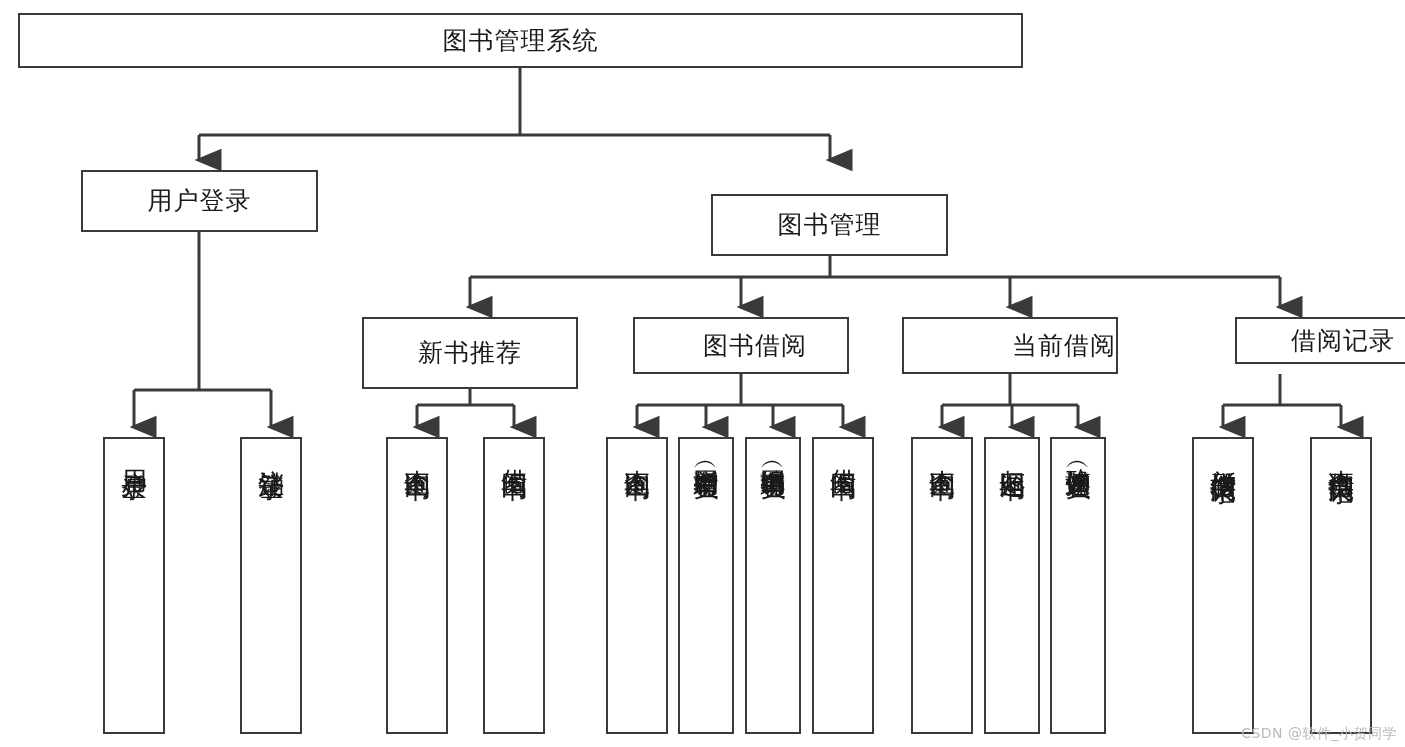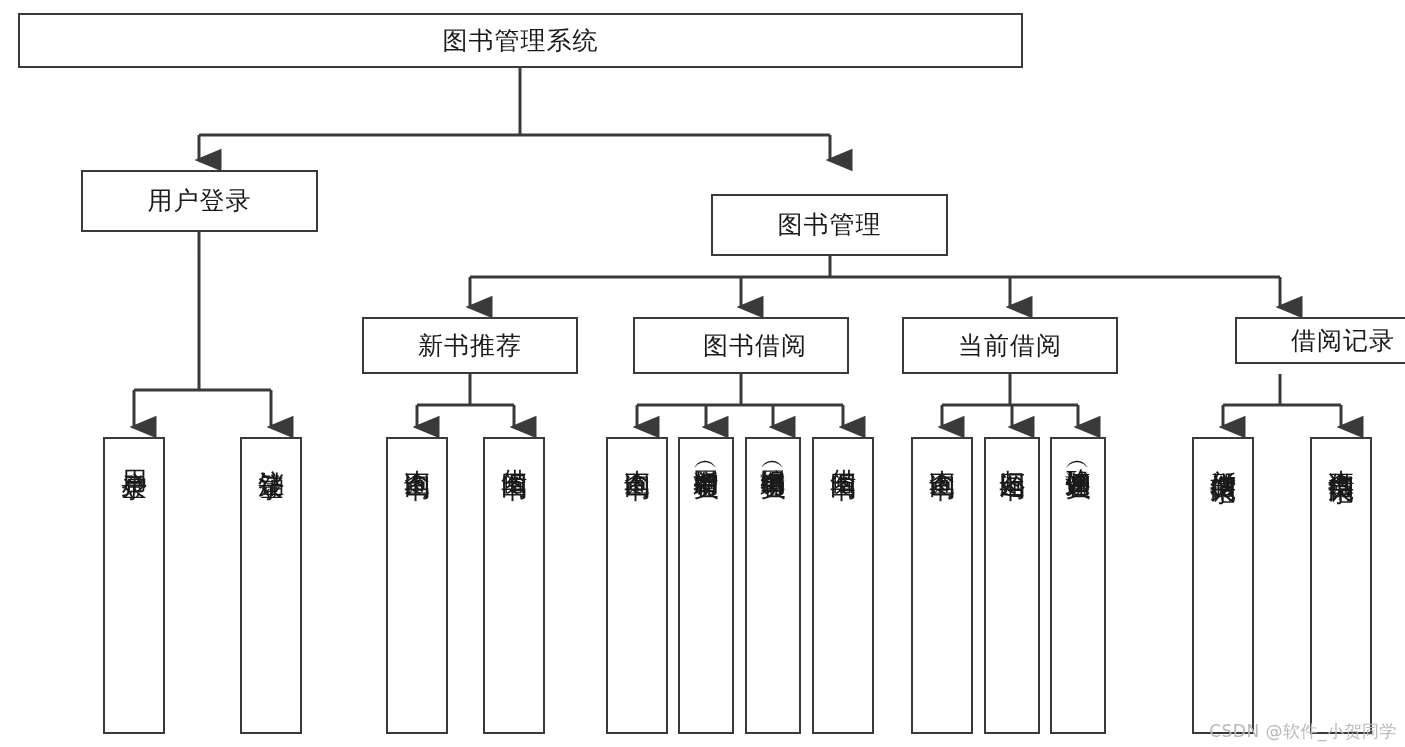--- a/index.html
+++ b/index.html
@@ -60,21 +60,21 @@
   }
   .vtext.tall {
     font-size: 25px;
     line-height: 1.16;
     letter-spacing: 1px;
   }
   #watermark {
     position: absolute;
     right: 8px;
     bottom: 4px;
-    font-size: 17px;
+    font-size: 14px;
     color: #b9b9b9;
     letter-spacing: 0.5px;
     white-space: nowrap;
   }
 </style>
 </head>
 <body>
 
 <div id="canvas">
 
@@ -135,27 +135,27 @@
     <span>图书管理系统</span>
   </div>
 
   <div class="node horiz" style="left:81px; top:170px; width:237px; height:62px;">
     <span>用户登录</span>
   </div>
   <div class="node horiz" style="left:711px; top:170px; width:237px; height:62px;margin-top:24px;">
     <span>图书管理</span>
   </div>
 
-  <div class="node horiz" style="left:362px; top:317px; width:216px; height:57px;">
+  <div class="node horiz" style="left:362px; top:317px; width:216px; height:72px;">
     <span>新书推荐</span>
   </div>
   <div class="node horiz" style="left:633px; top:317px; width:216px; height:57px;padding-left:28px;">
     <span>图书借阅</span>
   </div>
-  <div class="node horiz" style="left:902px; top:317px; width:216px; height:57px;">
+  <div class="node horiz" style="left:902px; top:317px; width:216px; height:57px;justify-content:flex-end;">
     <span>当前借阅</span>
   </div>
   <div class="node horiz" style="left:1235px; top:317px; width:216px; height:47px;">
     <span>借阅记录</span>
   </div>
 
   <div class="node leaf" style="left:103px; top:437px; width:62px; height:297px;">
     <span class="vtext">用户登录</span>
   </div>
   <div class="node leaf" style="left:240px; top:437px; width:62px; height:297px;">

